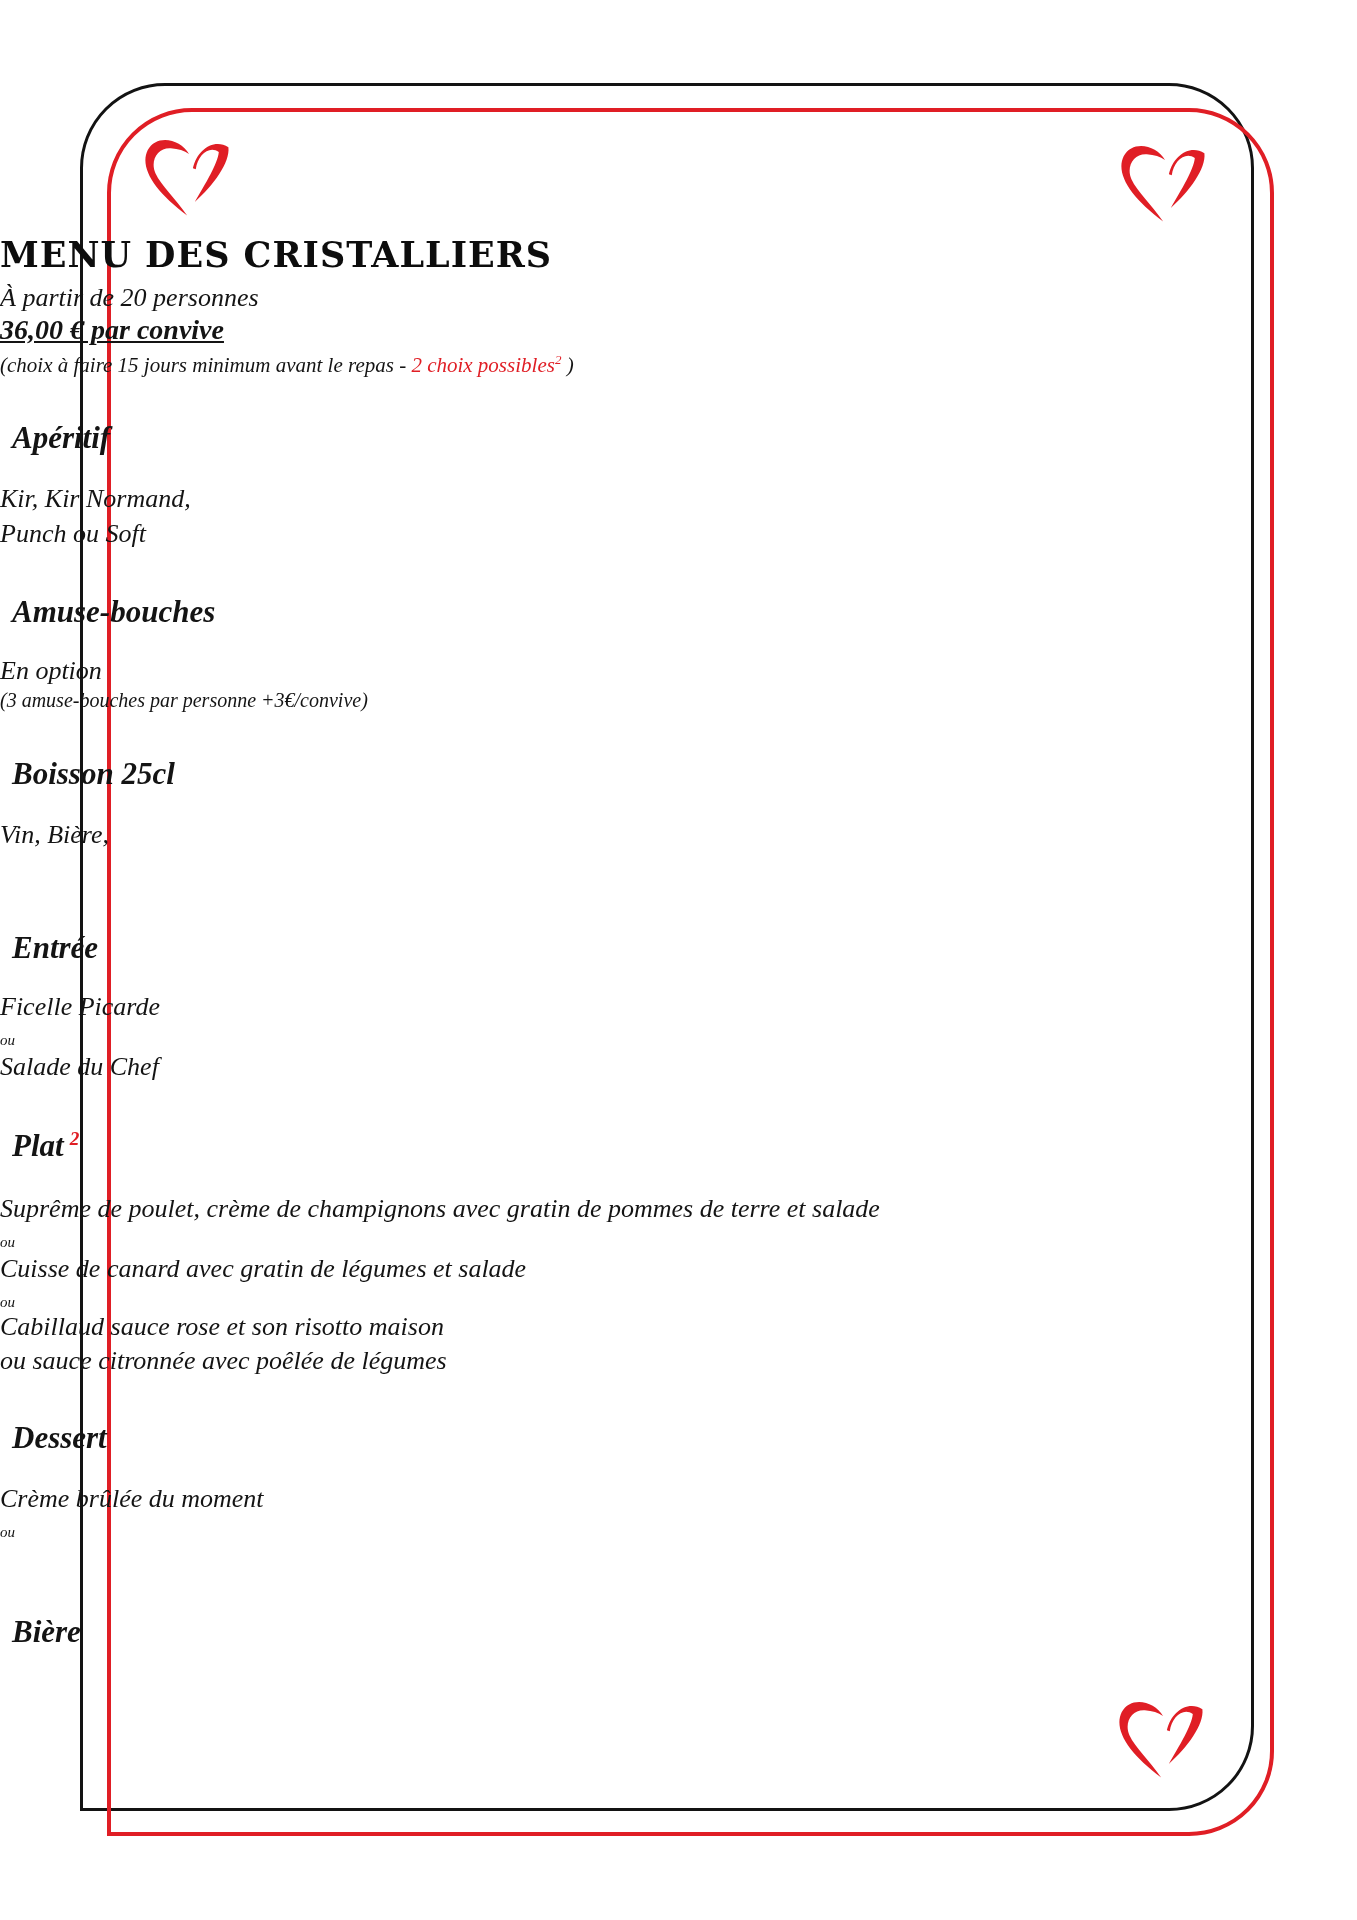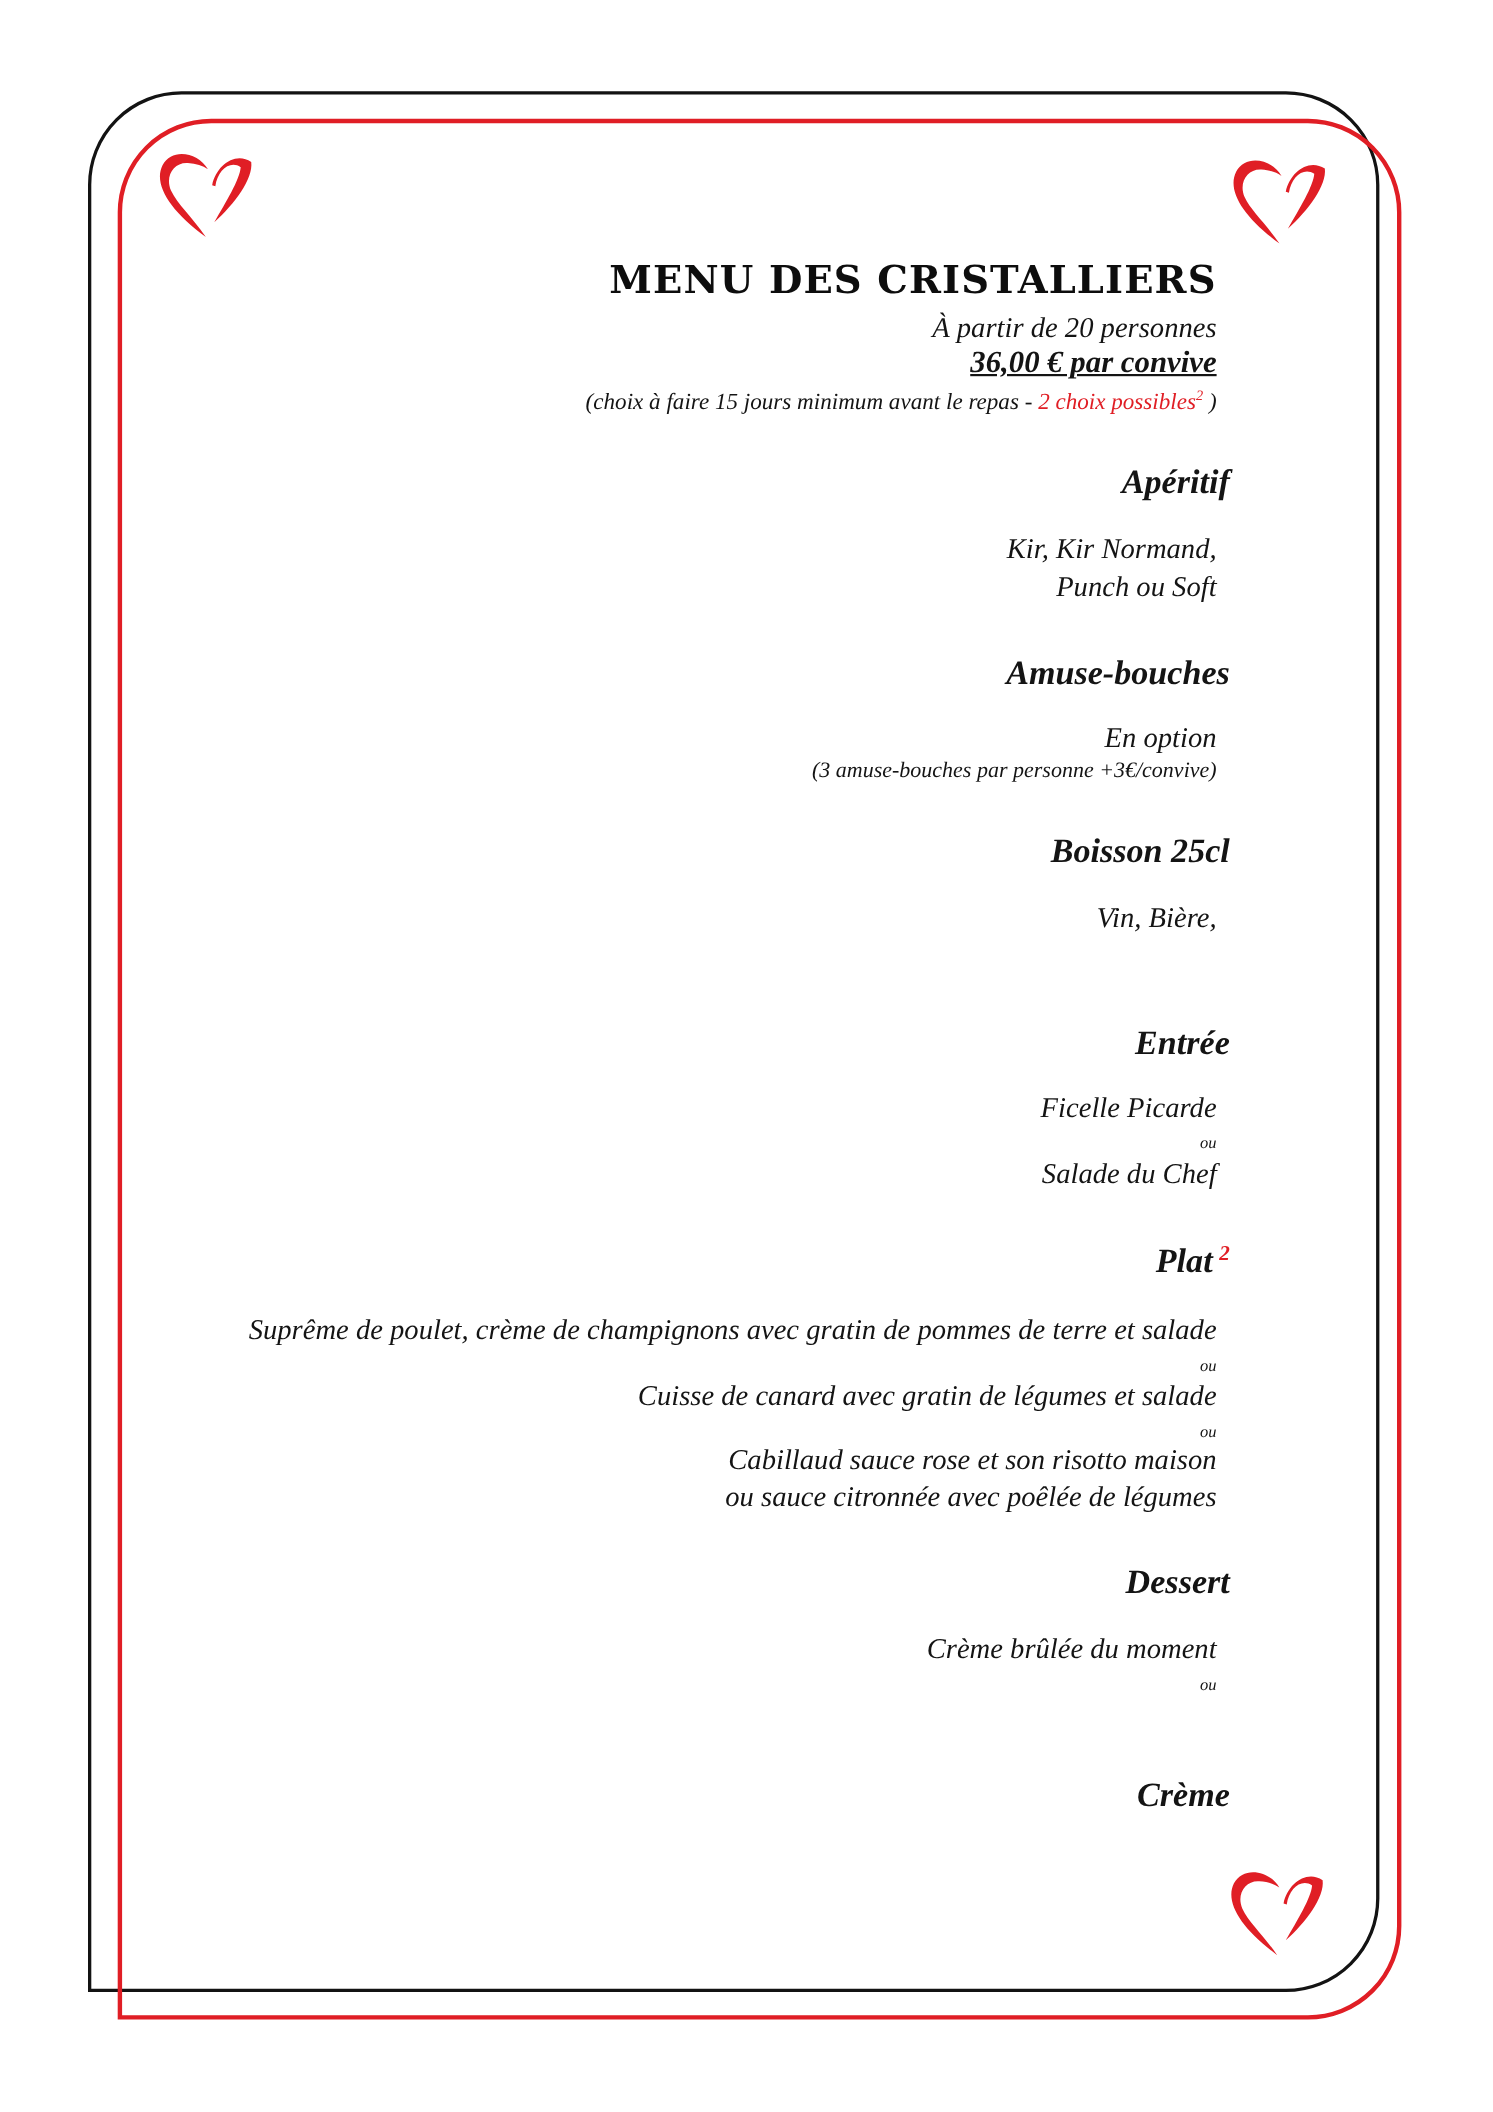--- a/index.html
+++ b/index.html
@@ -21,21 +21,21 @@
     left:107px;top:108px;width:1167px;height:1728px;
     border:4px solid var(--accent,#e01e25);
     border-radius:85px 85px 85px 0;
   }
   .heart{position:absolute;width:96px;height:90px;}
   .heart-tl{left:142px;top:132px;}
   .heart-tr{left:1118px;top:138px;}
   .heart-br{left:1116px;top:1694px;}
   .content{position:absolute;left:0;top:0;width:1106px;height:1920px;}
   .line{
-    position:absolute;width:100%;text-align:right;
+    position:absolute;width:100%;text-align:left;
     font-style:italic;white-space:nowrap;
   }
   .t-title{
     font-style:normal;font-weight:bold;
     font-family:"DejaVu Serif","Liberation Serif",serif;
     font-size:35px;letter-spacing:1px;color:#0d0d0d;
   }
   .t-sub{font-size:26px;}
   .t-price{font-size:28px;font-weight:bold;text-decoration:underline;}
   .t-note{font-size:21px;}
@@ -110,16 +110,16 @@
     <div class="line t-ou" style="top:1234px">ou</div>
     <div class="line t-item" style="top:1254px">Cuisse de canard avec gratin de légumes et salade</div>
     <div class="line t-ou" style="top:1294px">ou</div>
     <div class="line t-item" style="top:1312px">Cabillaud sauce rose et son risotto maison</div>
     <div class="line t-item" style="top:1346px">ou sauce citronnée avec poêlée de légumes</div>
 
     <div class="line t-h" style="top:1420px">Dessert</div>
     <div class="line t-item" style="top:1484px">Crème brûlée du moment</div>
     <div class="line t-ou" style="top:1524px">ou</div>
 
-    <div class="line t-h" style="top:1614px">Crème</div>
+    <div class="line t-h" style="top:1614px">Bière</div>
 
   </div>
 </div>
 
 </body></html>

